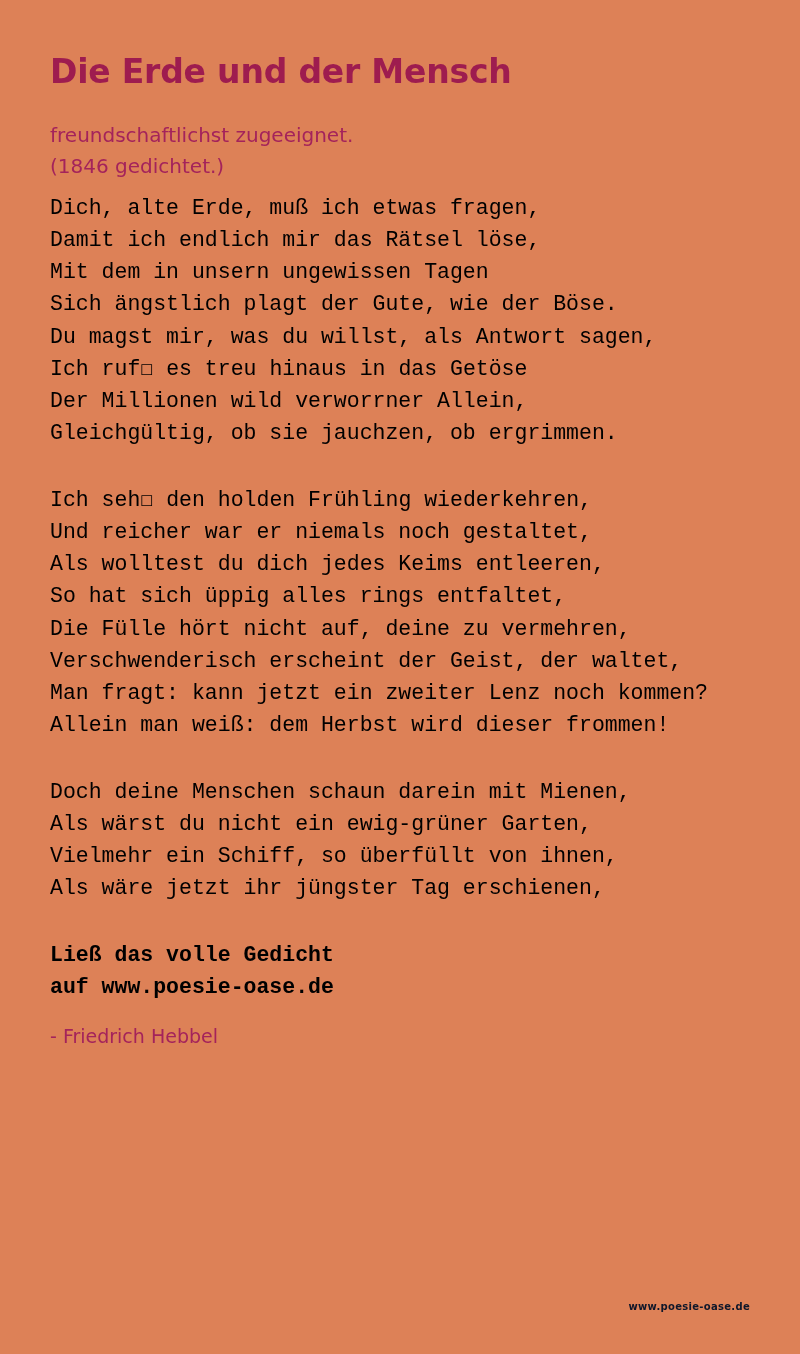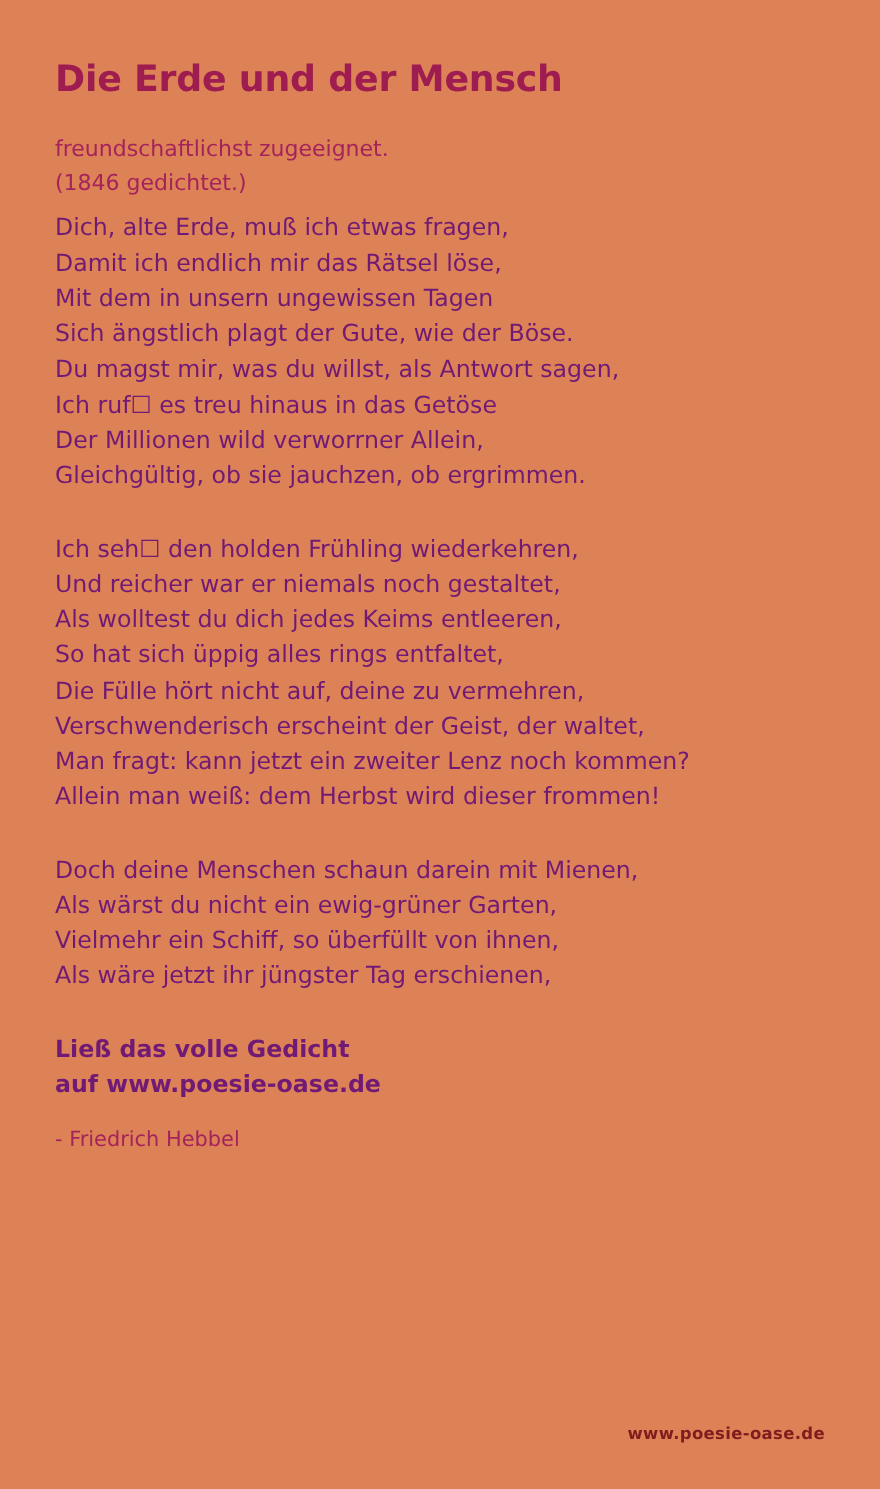--- a/index.html
+++ b/index.html
@@ -40,43 +40,44 @@
     white-space: pre;
   }
   .stanza {
     margin: 0 0 34px 0;
   }
   .stanza:first-of-type {
     margin-top: 34px;
   }
   .line {
     font-size: 21.5px;
-    color: #701a75;
+    color: #000000;
     line-height: 1.5;
     white-space: pre;
+    font-family: Liberation Mono, monospace;
   }
   .closing {
     margin-top: 24px;
   }
   .closing .line {
     font-weight: bold;
   }
   .author {
     font-size: 19px;
     color: #a4235b;
     margin-top: 22px;
     white-space: pre;
   }
   .footer {
     position: absolute;
     right: 50px;
     bottom: 42px;
-    font-size: 15px;
+    font-size: 10px;
     font-weight: bold;
-    color: #7f1d1d;
+    color: #0f172a;
     letter-spacing: 0.3px;
   }
 </style>
 </head>
 <body>
 
 <div class="page">
 
   <h1 class="title">Die Erde und der Mensch</h1>
 

